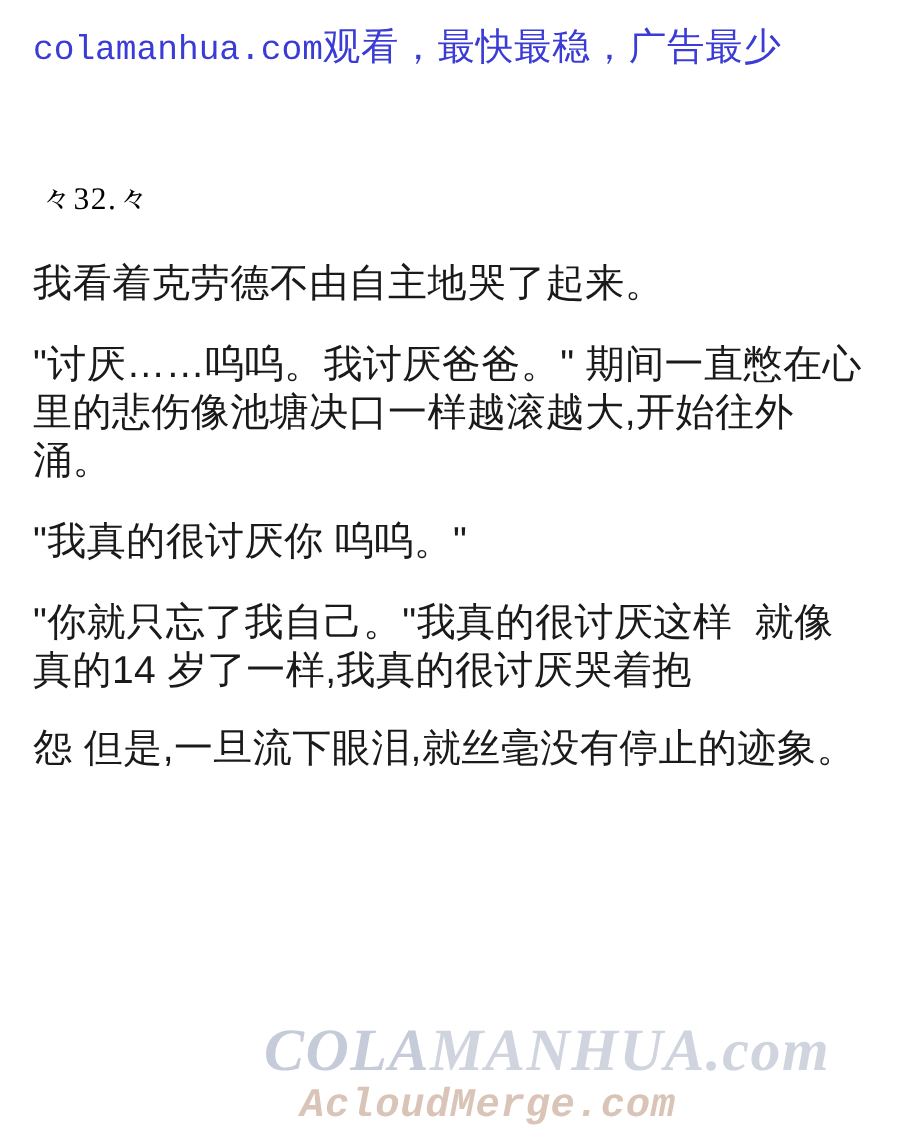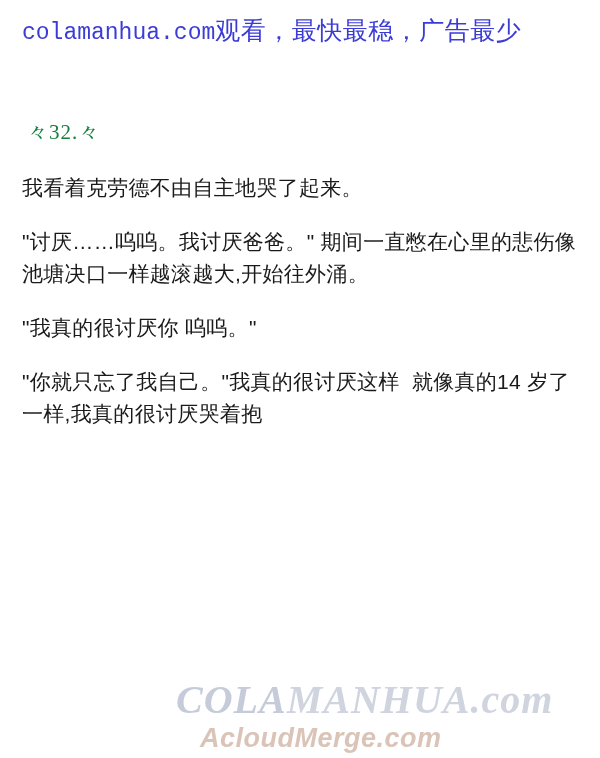--- a/index.html
+++ b/index.html
@@ -38,27 +38,27 @@
   }
   .content {
     position: absolute;
     top: 118px;
     left: 22px;
     width: 556px;
   }
   .chapter-label {
     font-family: "Liberation Serif", serif;
     font-size: 21px;
-    color: #15803d;
+    color: #000000;
     margin: 0 0 26px 5px;
     letter-spacing: 1px;
   }
   p.para {
     font-family: "Liberation Sans", sans-serif;
-    font-size: 21px;
+    font-size: 26px;
     line-height: 32px;
     color: #1a1a1a;
     margin: 0 0 22px 0;
     letter-spacing: 0.3px;
     white-space: pre-wrap;
   }
   p.para.tight {
     margin-bottom: 20px;
   }
   .watermark-main {
@@ -75,21 +75,21 @@
     pointer-events: none;
   }
   .watermark-main .cola {
     color: rgba(150, 160, 185, 0.55);
     text-align: center;
   }
   .watermark-sub {
     position: absolute;
     left: 200px;
     top: 723px;
-    font-family: Liberation Sans, sans-serif;
+    font-family: Liberation Mono, monospace;
     font-size: 27px;
     font-weight: bold;
     font-style: italic;
     letter-spacing: 0.5px;
     color: rgba(196, 160, 140, 0.62);
     white-space: nowrap;
     pointer-events: none;
   }
 </style>
 </head>
@@ -100,20 +100,21 @@
   <div class="site-banner">
     <span class="domain">colamanhua.com</span><span>观看，最快最稳，广告最少</span>
   </div>
 
   <div class="content">
     <div class="chapter-label">々32.々</div>
     <p class="para">我看着克劳德不由自主地哭了起来。</p>
     <p class="para">"讨厌……呜呜。我讨厌爸爸。" 期间一直憋在心里的悲伤像池塘决口一样越滚越大,开始往外涌。</p>
     <p class="para">"我真的很讨厌你 呜呜。"</p>
     <p class="para tight">"你就只忘了我自己。"我真的很讨厌这样  就像真的14 岁了一样,我真的很讨厌哭着抱</p>
+    <p class="para">怨 但是,一旦流下眼泪,就丝毫没有停止的迹象。</p>
   </div>
 
   <div class="watermark-main">
     <span class="cola">COLA</span><span>MANHUA.com</span>
   </div>
   <div class="watermark-sub">AcloudMerge.com</div>
 
 </div>
 
 </body></html>

